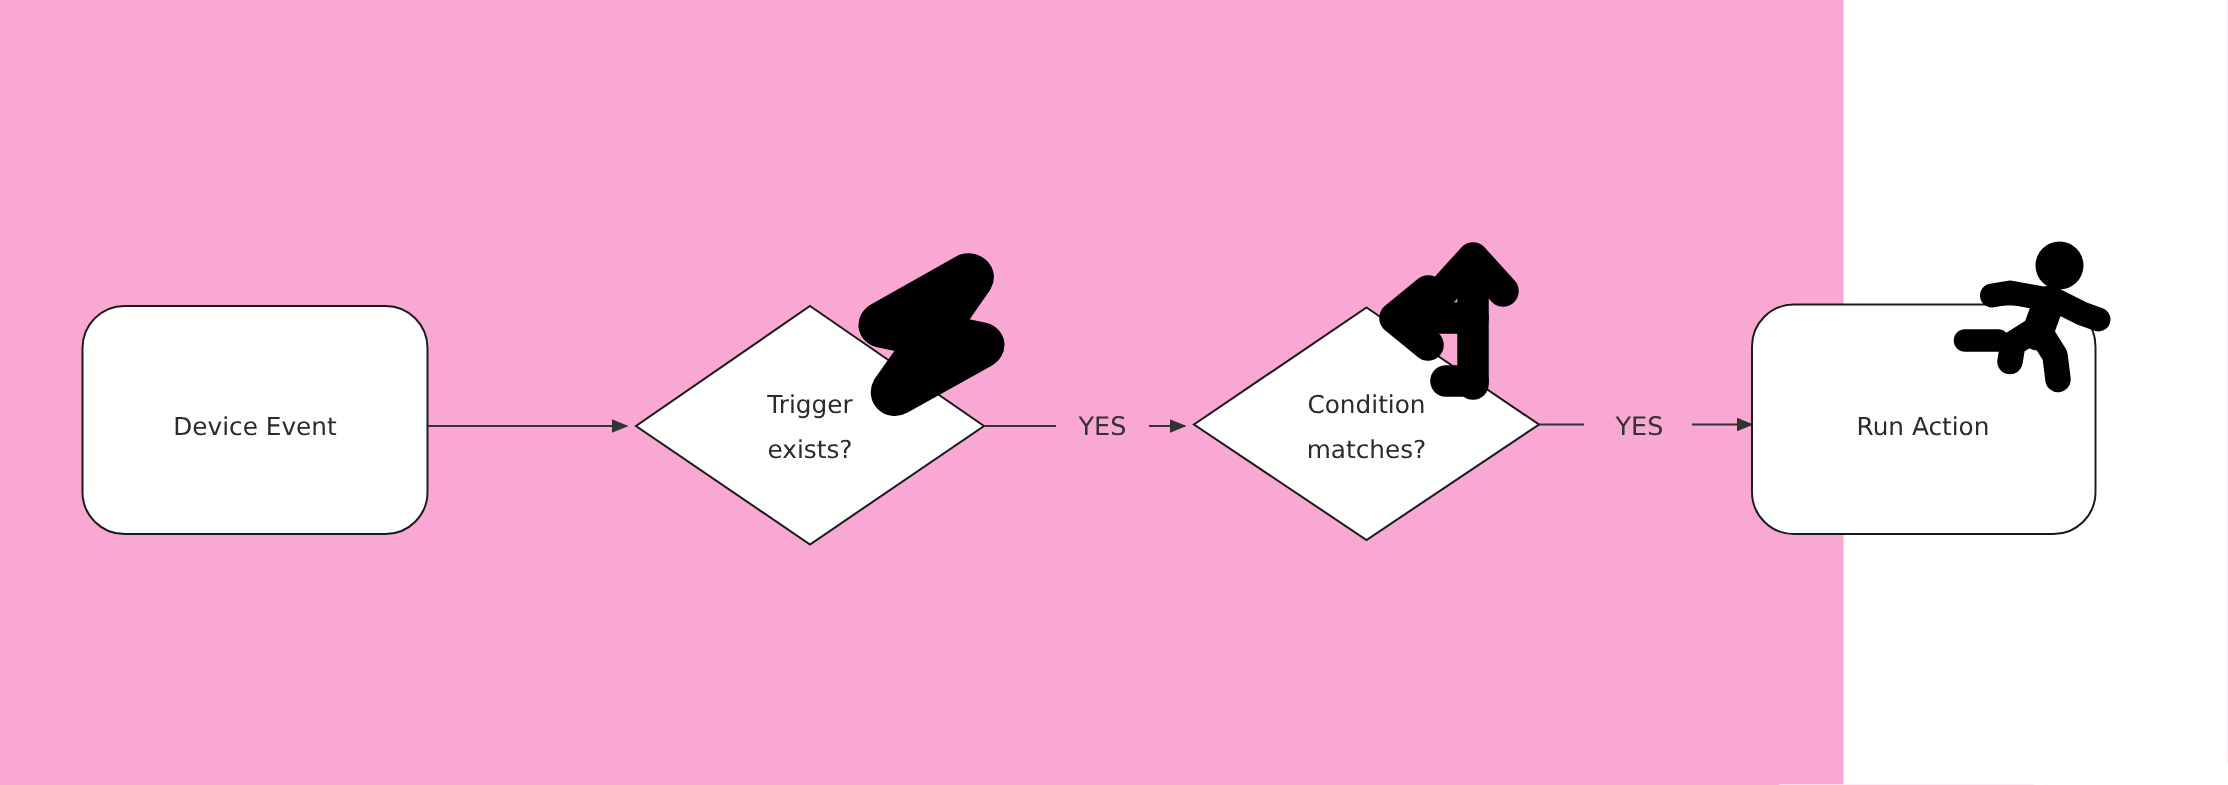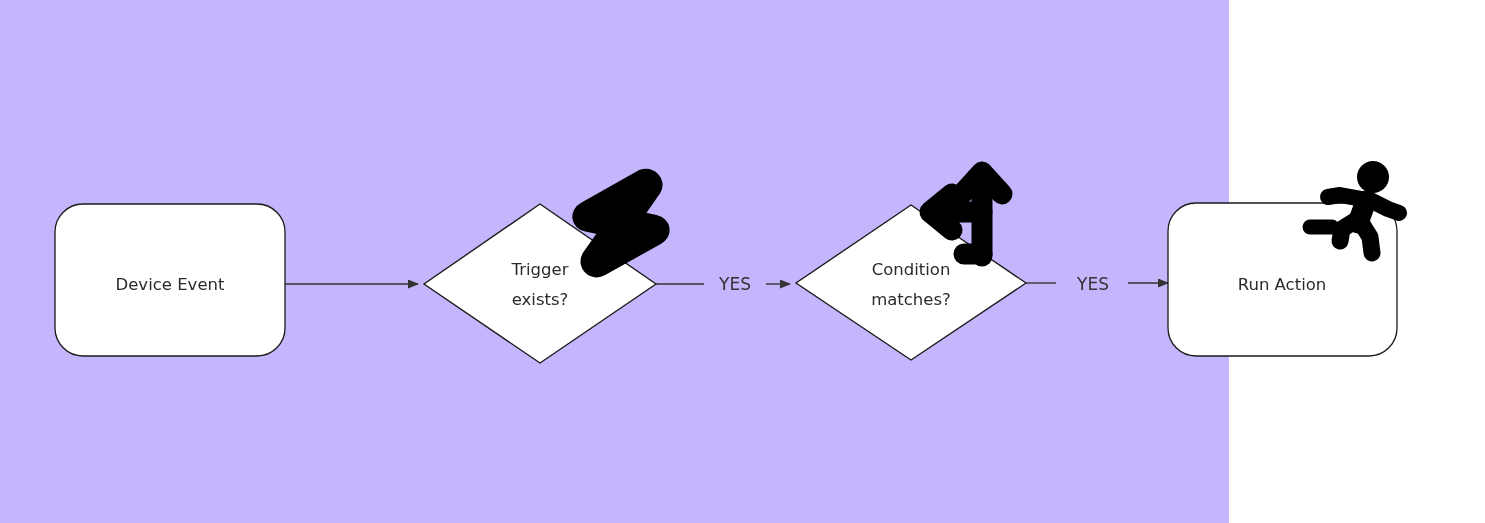--- a/index.html
+++ b/index.html
@@ -11,21 +11,21 @@
   body {
     width: 1485px;
     height: 523px;
     font-family: "DejaVu Sans", "Liberation Sans", sans-serif;
     overflow: hidden;
   }
   #canvas {
     position: relative;
     width: 1229px;
     height: 523px;
-    background: #c4b5fd;
+    background: #f9a8d4;
     text-align: right;
   }
   #flow-svg {
     position: absolute;
     left: 0;
     top: 0;
     width: 1485px;
     height: 523px;
   }
   .node-label {

